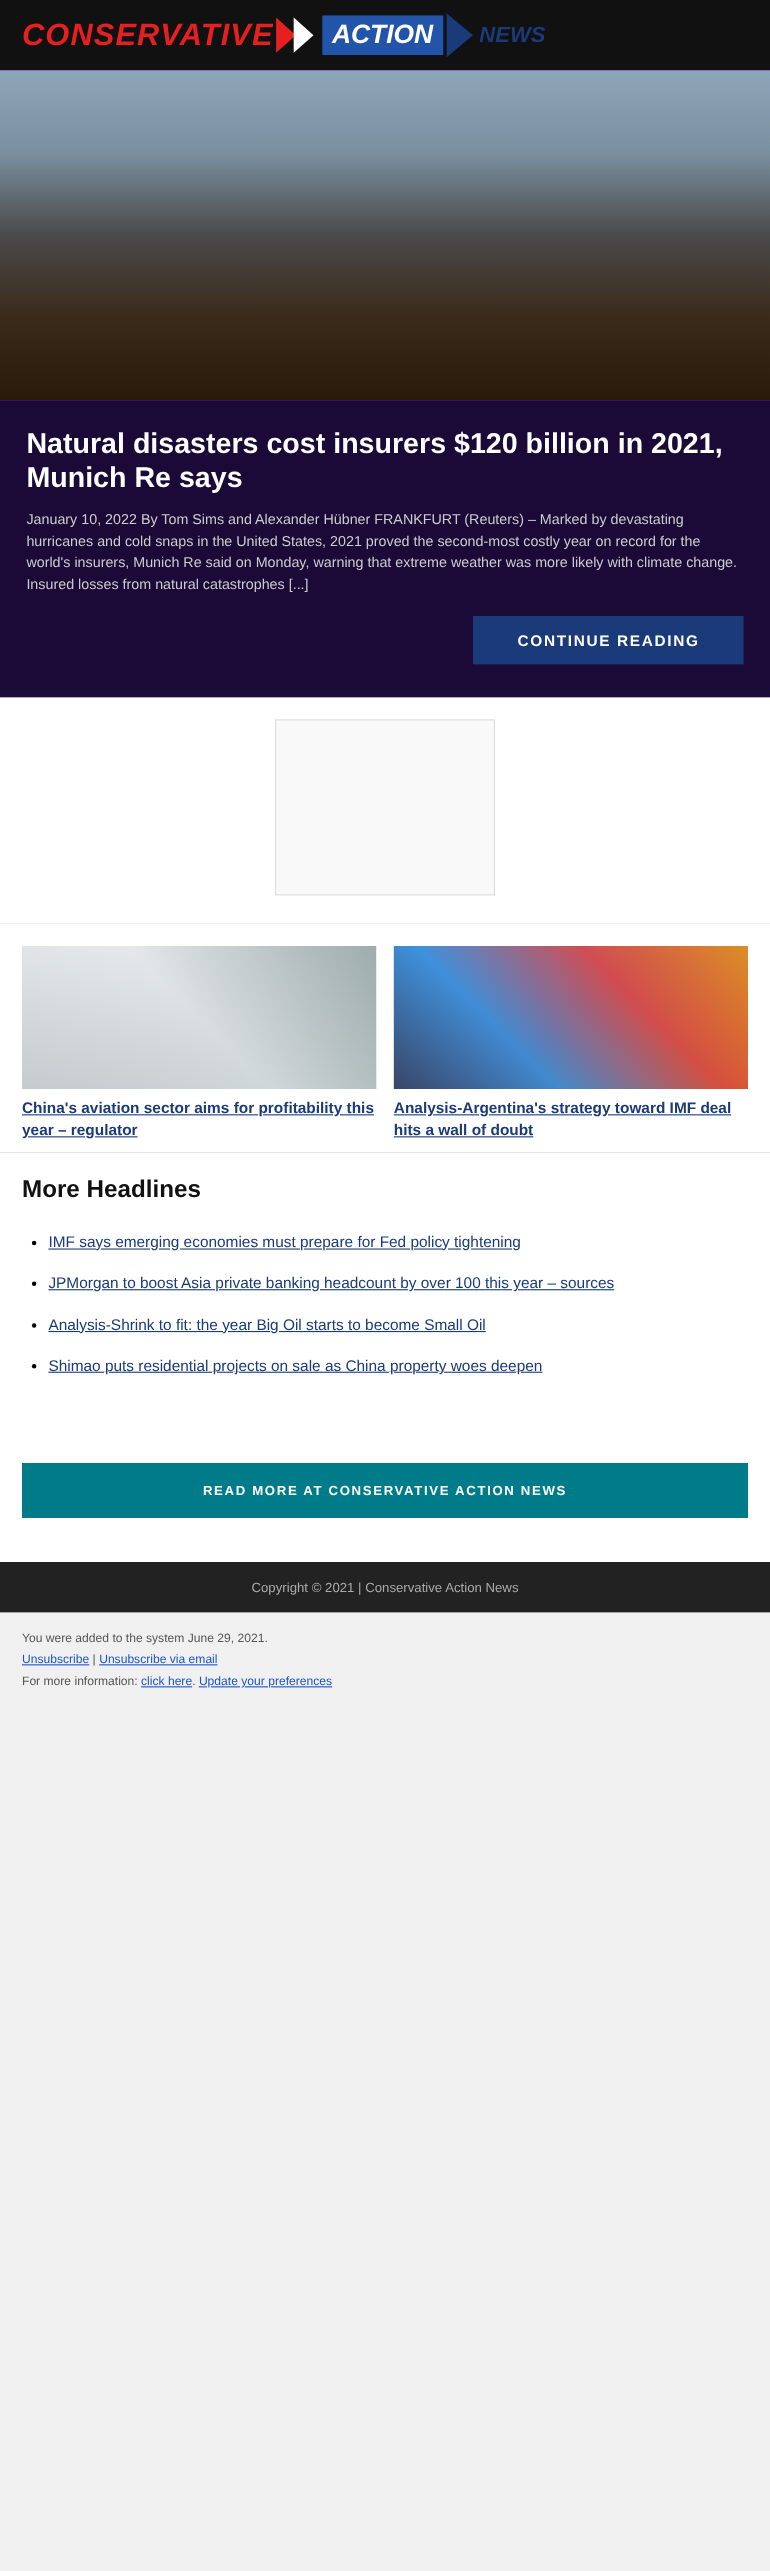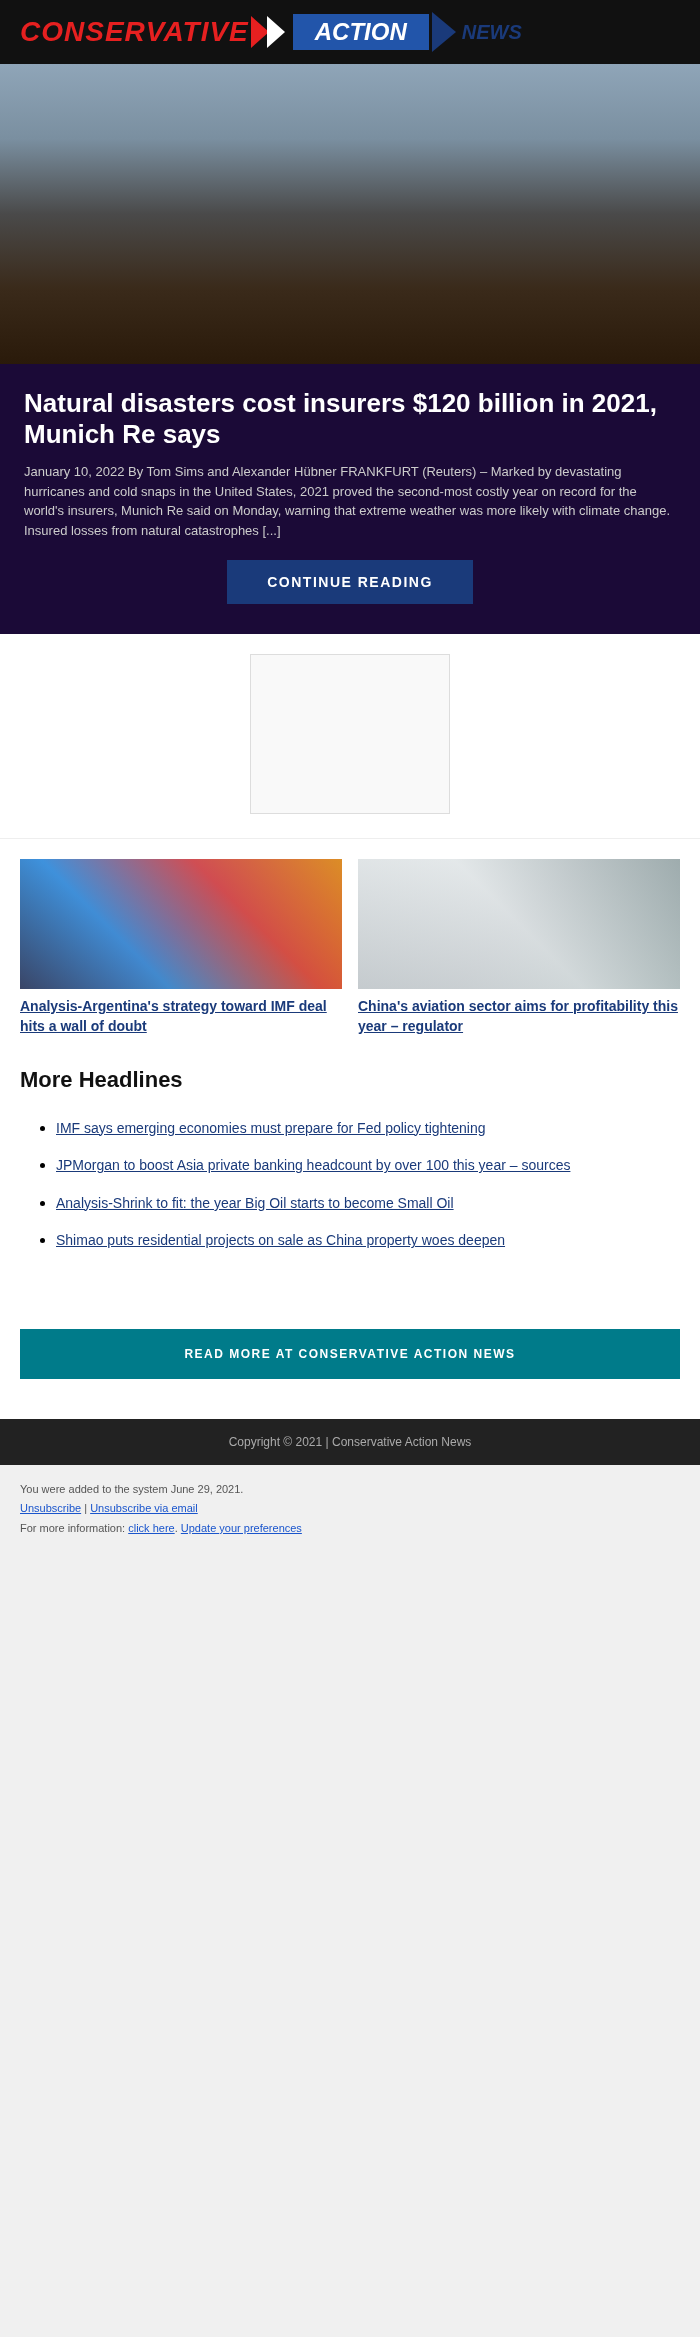--- a/index.html
+++ b/index.html
@@ -37,21 +37,21 @@
       border-top: 16px solid transparent;
       border-bottom: 16px solid transparent;
       border-left: 18px solid #e62020;
       margin-left: -2px;
     }
     .chevron.white {
       border-left-color: #fff;
     }
     .header-action-box {
       background: #2255aa;
-      padding: 4px 22px;
+      padding: 4px 9px;
       margin: 0 4px;
     }
     .header-action {
       color: #fff;
       font-size: 24px;
       font-weight: 900;
       text-transform: uppercase;
       font-style: italic;
     }
     .header-arrow {
@@ -86,21 +86,21 @@
       line-height: 1.2;
       margin-bottom: 12px;
     }
     .hero-excerpt {
       color: #ccc;
       font-size: 13px;
       line-height: 1.5;
       margin-bottom: 20px;
     }
     .hero-btn-wrap {
-      text-align: center;
+      text-align: right;
     }
     .continue-btn {
       background: #1a3a7a;
       color: #fff;
       border: none;
       padding: 14px 40px;
       font-size: 14px;
       font-weight: 700;
       letter-spacing: 1.5px;
       text-transform: uppercase;
@@ -185,21 +185,20 @@
       font-weight: 900;
       color: #111;
       margin-bottom: 26px;
     }
     .headline-list {
       list-style: disc;
       padding-left: 24px;
     }
     .headline-list li {
       margin-bottom: 18px;
-      margin-left: 12px;
     }
     .headline-list li a {
       color: #1a3a7a;
       font-size: 14px;
       line-height: 1.4;
       text-decoration: underline;
       cursor: pointer;
     }
 
     
@@ -300,27 +299,27 @@
     </div>
   </section>
 
   <div class="ad-section">
     <div class="ad-placeholder"></div>
   </div>
 
   <div class="two-col">
 
     <div class="article-card">
+      <div class="article-card-image china-aviation-img"></div>
+      <a class="article-card-link" href="#">China's aviation sector aims for profitability this year – regulator</a>
+    </div>
+
+    <div class="article-card">
       <div class="article-card-image argentina-img"></div>
       <a class="article-card-link" href="#">Analysis-Argentina's strategy toward IMF deal hits a wall of doubt</a>
-    </div>
-
-    <div class="article-card">
-      <div class="article-card-image china-aviation-img"></div>
-      <a class="article-card-link" href="#">China's aviation sector aims for profitability this year – regulator</a>
     </div>
   </div>
 
   <div class="more-headlines">
     <h2 class="more-headlines-title">More Headlines</h2>
     <ul class="headline-list">
       <li>
         <a href="#">IMF says emerging economies must prepare for Fed policy tightening</a>
       </li>
       <li>

